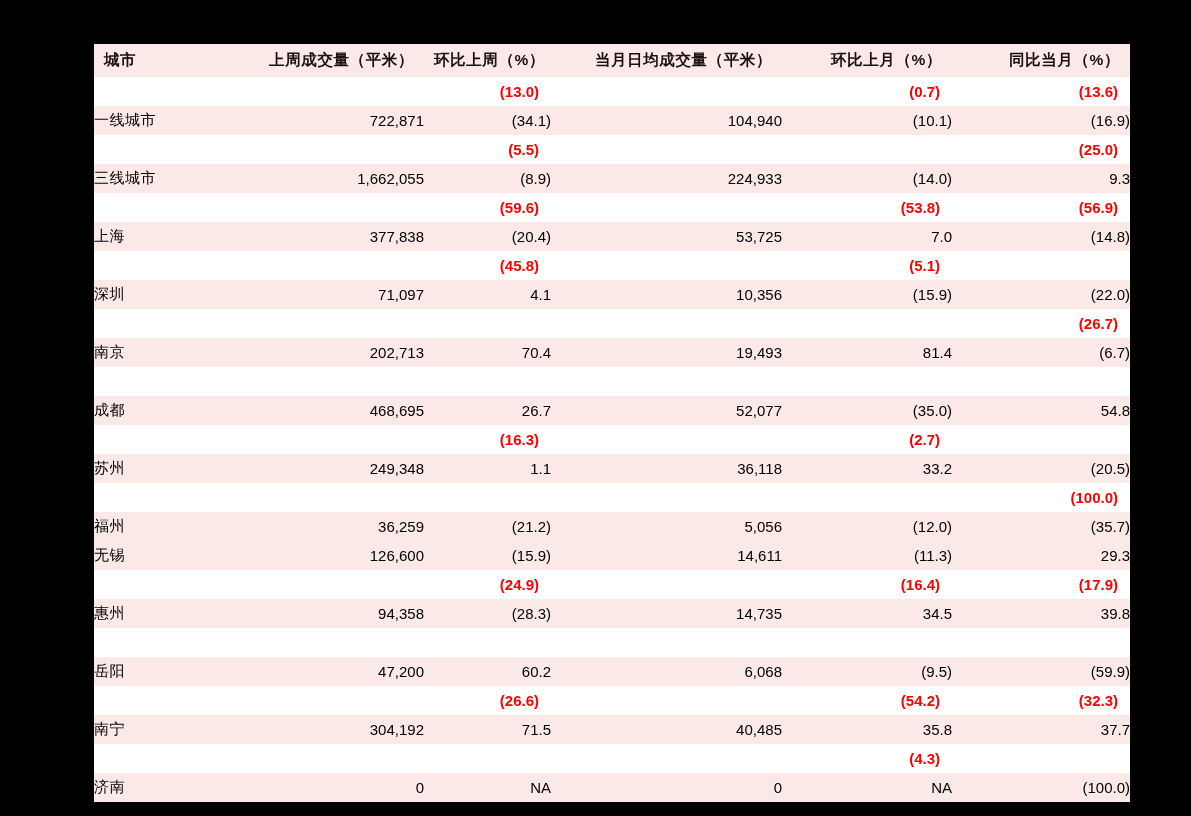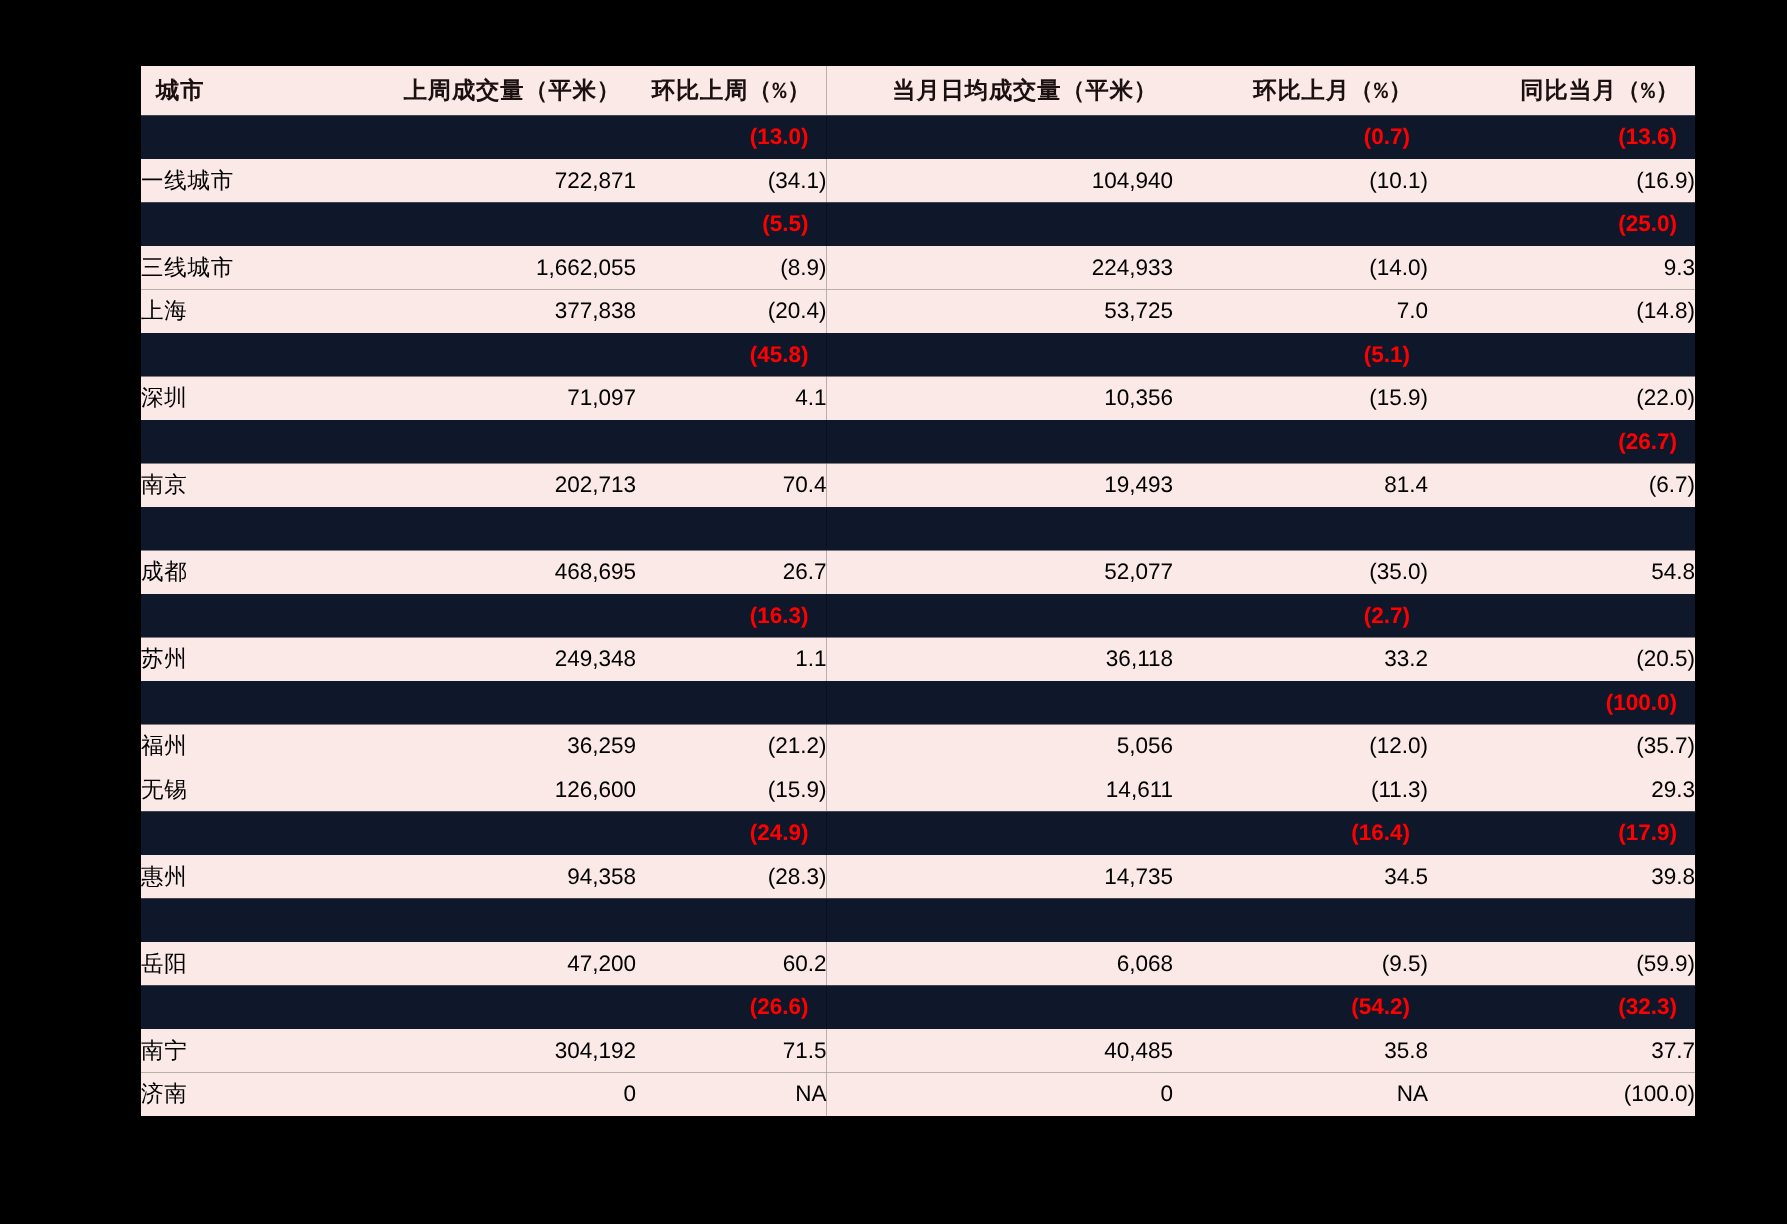--- a/index.html
+++ b/index.html
@@ -42,21 +42,21 @@
   col.c-wow   { width: 127px; }
   col.c-davg  { width: 231px; }
   col.c-mom   { width: 170px; }
   col.c-yoy   { width: 178px; }
 
   
   tr.head-row {
     background: #fae9e7;
   }
   tr.head-row td {
-    font-family: Liberation Mono, monospace;
+    font-family: Liberation Sans, sans-serif;
     font-weight: bold;
     font-size: 15.5px;
     color: #1a1010;
     padding: 5px 10px 6px 10px;
     height: 22px;
     letter-spacing: 0.6px;
     white-space: nowrap;
   }
   td.h-left  { text-align: left;  padding-left: 9px; }
   td.h-right { text-align: right; padding-right: 12px; }
@@ -81,21 +81,21 @@
     letter-spacing: 0.5px;
   }
   td.cell-num {
     text-align: right;
     padding-right: 12px;
     font-family: "Liberation Sans", sans-serif;
   }
 
   
   tr.gap-row {
-    background: #0f172a;
+    background: #ffffff;
   }
   tr.gap-row td {
     font-size: 15px;
     height: 22px;
     padding: 3px 0 4px 0;
     text-align: right;
     padding-right: 12px;
     white-space: nowrap;
     font-family: "Liberation Sans", sans-serif;
   }
@@ -166,20 +166,28 @@
             <td class="cell-num neg">(25.0)</td>
           </tr>
           <tr class="city-row">
             <td class="cell-city">三线城市</td>
             <td class="cell-num">1,662,055</td>
             <td class="cell-num neg">(8.9)</td>
             <td class="cell-num">224,933</td>
             <td class="cell-num neg">(14.0)</td>
             <td class="cell-num pos">9.3</td>
           </tr>
+          <tr class="gap-row">
+            <td class="cell-city"></td>
+            <td class="cell-num"></td>
+            <td class="cell-num neg">(59.6)</td>
+            <td class="cell-num"></td>
+            <td class="cell-num neg">(53.8)</td>
+            <td class="cell-num neg">(56.9)</td>
+          </tr>
           <tr class="city-row">
             <td class="cell-city">上海</td>
             <td class="cell-num">377,838</td>
             <td class="cell-num neg">(20.4)</td>
             <td class="cell-num">53,725</td>
             <td class="cell-num pos">7.0</td>
             <td class="cell-num neg">(14.8)</td>
           </tr>
           <tr class="gap-row">
             <td class="cell-city"></td>
@@ -310,20 +318,28 @@
             <td class="cell-num neg">(32.3)</td>
           </tr>
           <tr class="city-row">
             <td class="cell-city">南宁</td>
             <td class="cell-num">304,192</td>
             <td class="cell-num pos">71.5</td>
             <td class="cell-num">40,485</td>
             <td class="cell-num pos">35.8</td>
             <td class="cell-num pos">37.7</td>
           </tr>
+          <tr class="gap-row">
+            <td class="cell-city"></td>
+            <td class="cell-num"></td>
+            <td class="cell-num pos"></td>
+            <td class="cell-num"></td>
+            <td class="cell-num neg">(4.3)</td>
+            <td class="cell-num pos"></td>
+          </tr>
           <tr class="city-row">
             <td class="cell-city">济南</td>
             <td class="cell-num">0</td>
             <td class="cell-num pos">NA</td>
             <td class="cell-num">0</td>
             <td class="cell-num pos">NA</td>
             <td class="cell-num neg">(100.0)</td>
           </tr>
         </tbody>
     </table>

